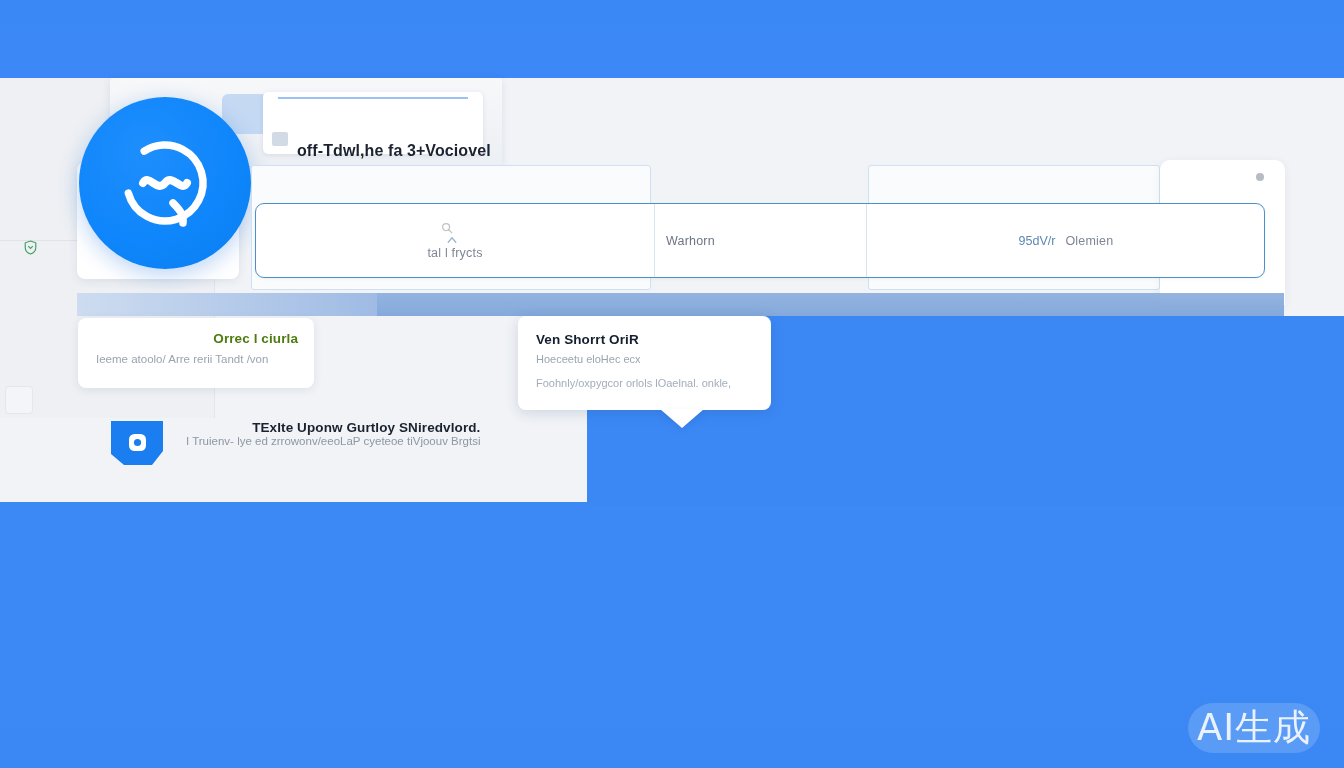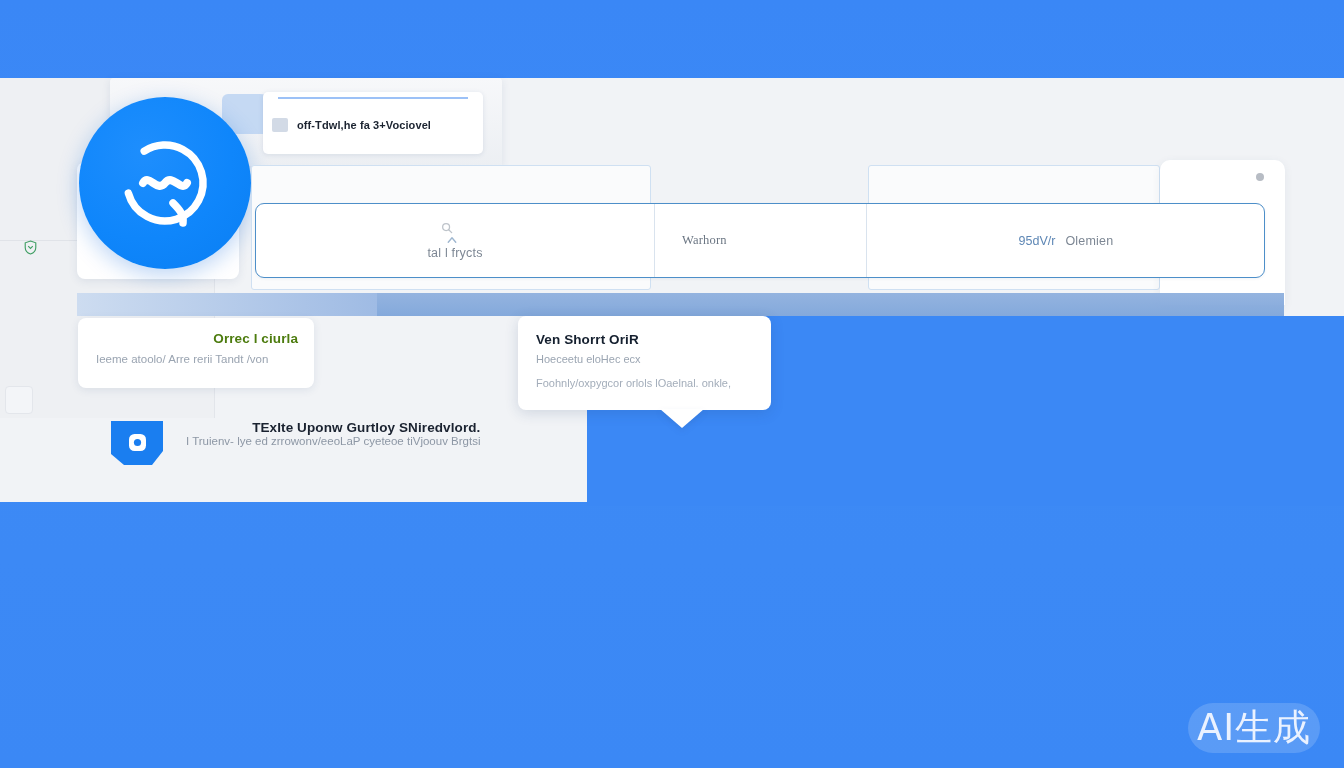--- a/index.html
+++ b/index.html
@@ -85,24 +85,25 @@
     position: absolute;
     left: 272px; top: 118px;
     display: flex; align-items: center; gap: 9px;
   }
   .wc-sq {
     width: 16px; height: 14px;
     background: #d2dae6; border-radius: 2px;
     flex: none;
   }
   .wc-title {
-    font-size: 11px; font-weight: 700; color: #1b2330;
+    font-size: 16px; font-weight: 700; color: #1b2330;
     letter-spacing: .1px;
     filter: blur(.35px);
     white-space: nowrap;
+    margin-top: 24px;
   }
 
   .window-card-tab {
     position: absolute;
     left: 222px; top: 94px;
     width: 52px; height: 40px;
     background: #bcd4f2;
     border-radius: 6px 14px 0 10px;
     opacity: .85;
   }
@@ -168,21 +169,21 @@
     background: #ffffff;
     border: 1.6px solid #4d8fc9;
     border-radius: 9px;
     box-shadow: 0 1px 3px rgba(40,70,120,.06);
   }
   .sb-seg {
     position: absolute; top: 0; height: 100%;
     display: flex; align-items: center;
   }
   .sb-seg-1 { left: 0; width: 398px; justify-content: center; flex-direction: column; }
-  .sb-seg-2 { left: 398px; width: 212px; padding-left: 28px; font-family: Liberation Serif, serif; }
+  .sb-seg-2 { left: 398px; width: 212px; padding-left: 12px; }
   .sb-seg-3 { left: 610px; width: 400px; justify-content: center; align-items: center; }
 
   .sb-divider {
     position: absolute; top: 0;
     width: 1px; height: 100%;
     background: #d9e3ee;
   }
   .sb-div-1 { left: 398px; }
   .sb-div-2 { left: 610px; }
 

